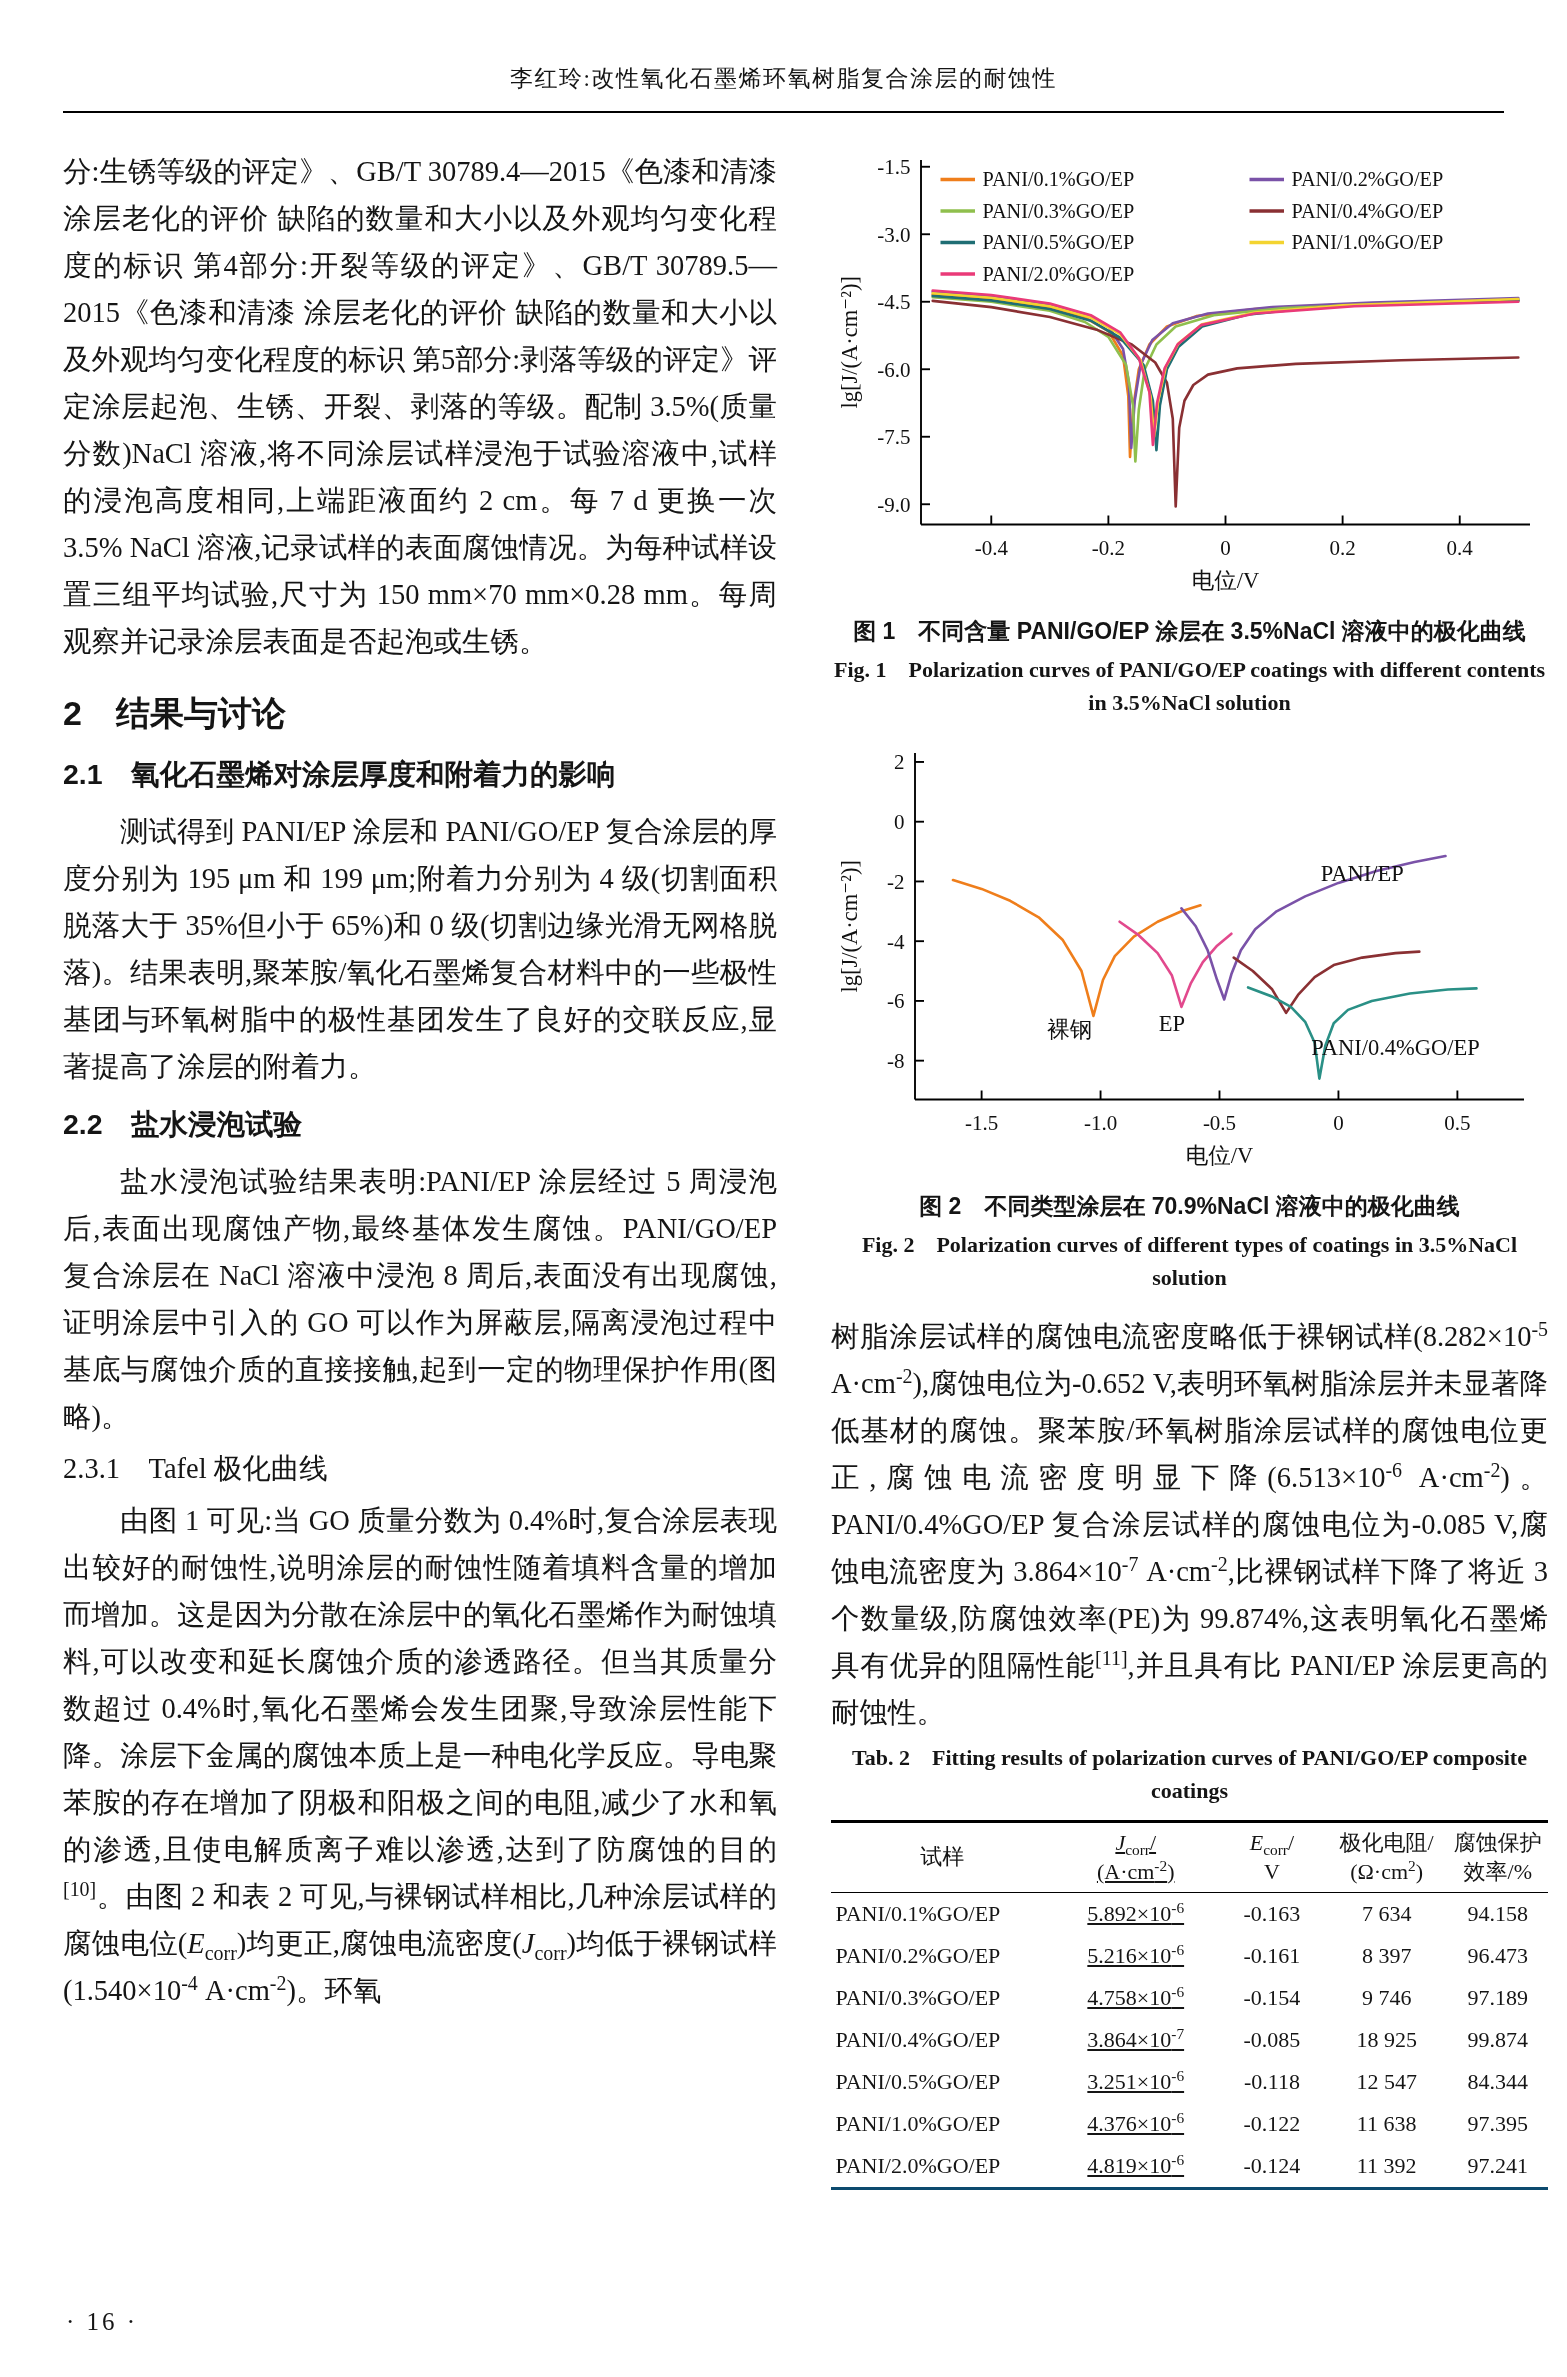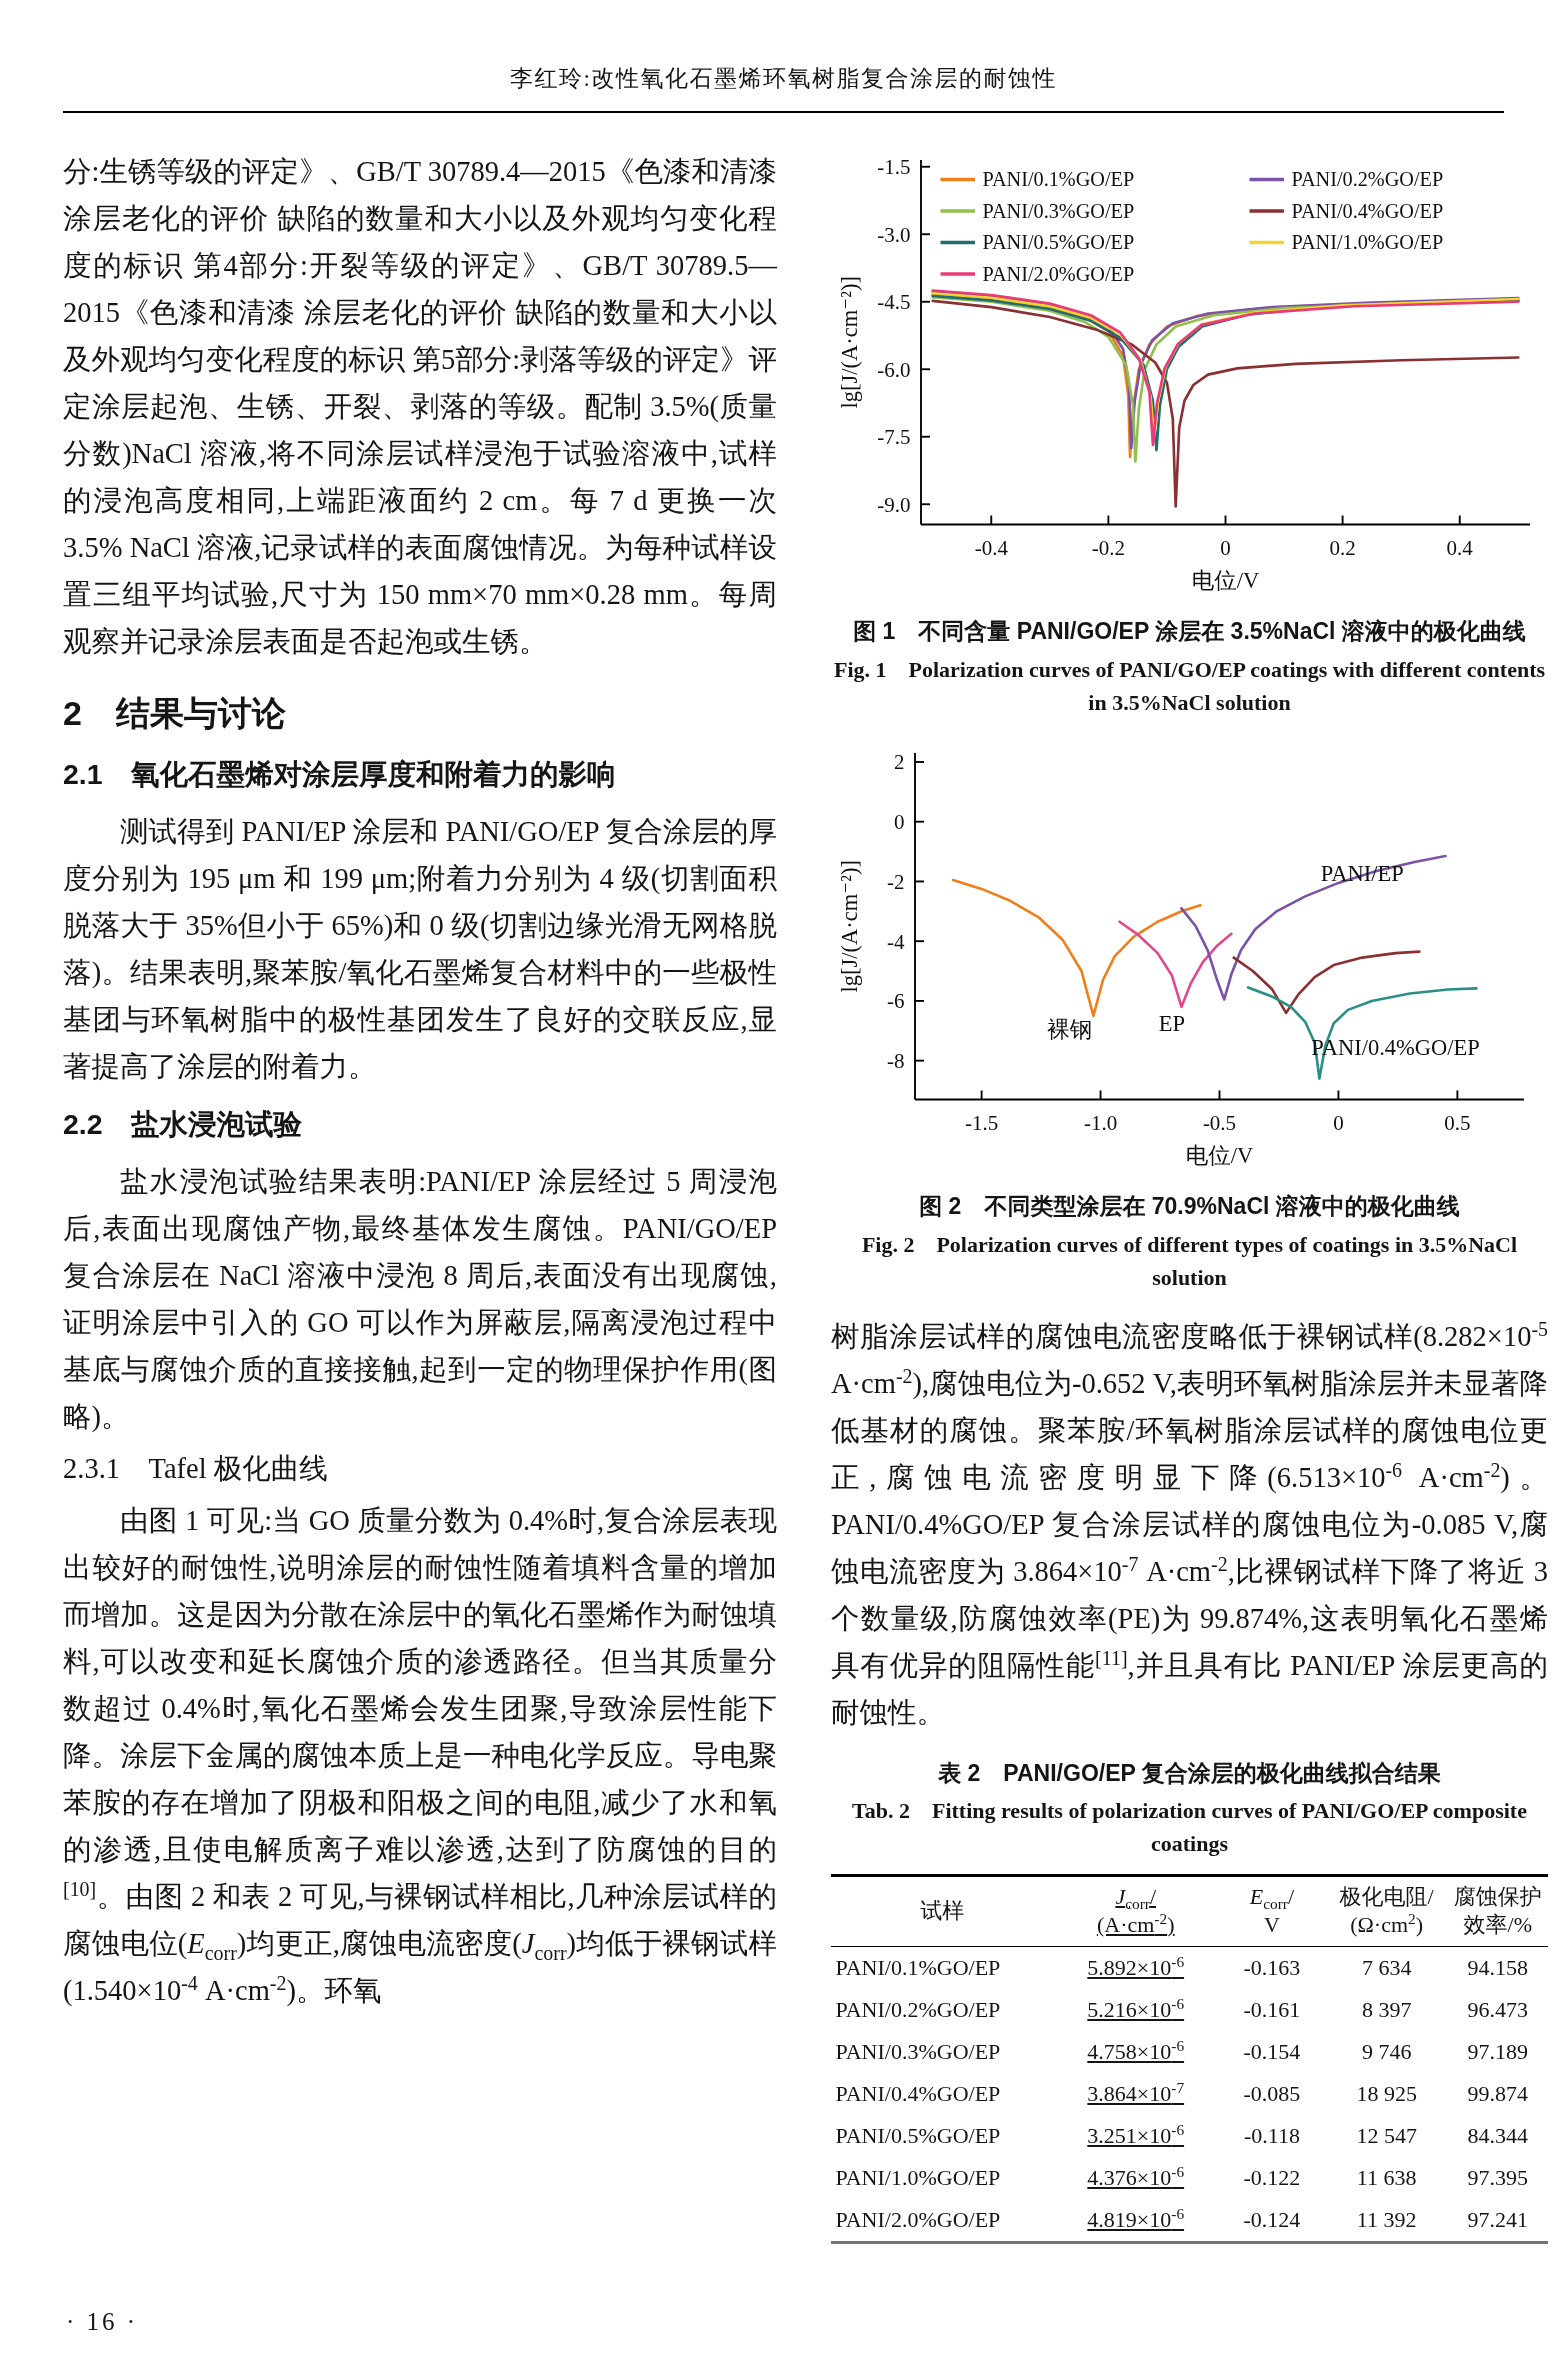--- a/index.html
+++ b/index.html
@@ -61,21 +61,21 @@
     font-weight:bold; font-size:23px; text-align:center;
     margin-top:19.5px; line-height:34px;
   }
   .tbl-cap-en {
     font-weight:bold; font-size:22px; text-align:center;
     line-height:33px; margin:4.5px 0 13.5px 0;
   }
 
   table.fit {
     width:100%; border-collapse:collapse;
-    border-top:3px solid #000; border-bottom:3px solid #737373;
+    border-top:3px solid #000; border-bottom:3px solid #0c4a6e;
     font-size:22px;
   }
   table.fit thead th {
     border-bottom:1.5px solid #000;
     font-weight:normal; text-align:center; vertical-align:middle;
     padding:6px 1.5px; line-height:28.5px;
   }
   table.fit td {
     text-align:center; padding:6px 1.5px; line-height:30px;
     white-space:nowrap;
@@ -207,21 +207,20 @@
           <text x="708.3125" y="191.25862068965515" text-anchor="middle" font-size="30">PANI/EP</text>
           <text x="752.71875" y="422.2586206896551" text-anchor="middle" font-size="30">PANI/0.4%GO/EP</text>
         </svg>
       </div>
     <div class="cap-zh">图 2　不同类型涂层在 70.9%NaCl 溶液中的极化曲线</div>
     <div class="cap-en">Fig. 2　Polarization curves of different types of coatings in 3.5%NaCl solution</div>
   </div>
 
   <p class="body cont">树脂涂层试样的腐蚀电流密度略低于裸钢试样(8.282×10<sup>-5</sup> A·cm<sup>-2</sup>),腐蚀电位为-0.652 V,表明环氧树脂涂层并未显著降低基材的腐蚀。聚苯胺/环氧树脂涂层试样的腐蚀电位更正,腐蚀电流密度明显下降(6.513×10<sup>-6</sup> A·cm<sup>-2</sup>)。PANI/0.4%GO/EP 复合涂层试样的腐蚀电位为-0.085 V,腐蚀电流密度为 3.864×10<sup>-7</sup> A·cm<sup>-2</sup>,比裸钢试样下降了将近 3 个数量级,防腐蚀效率(PE)为 99.874%,这表明氧化石墨烯具有优异的阻隔性能<sup>[11]</sup>,并且具有比 PANI/EP 涂层更高的耐蚀性。</p>
 
-  <div class="tbl-cap-zh">表 2　PANI/GO/EP 复合涂层的极化曲线拟合结果</div>
   <div class="tbl-cap-en">Tab. 2　Fitting results of polarization curves of PANI/GO/EP composite coatings</div>
 
   <table class="fit">
     <thead>
       <tr id="table-head-row">
           <th>试样</th>
           <th><i>J</i><sub>corr</sub>/<br>(A·cm<sup>-2</sup>)</th>
           <th><i>E</i><sub>corr</sub>/<br>V</th>
           <th>极化电阻/<br>(Ω·cm<sup>2</sup>)</th>
           <th>腐蚀保护<br>效率/%</th>

